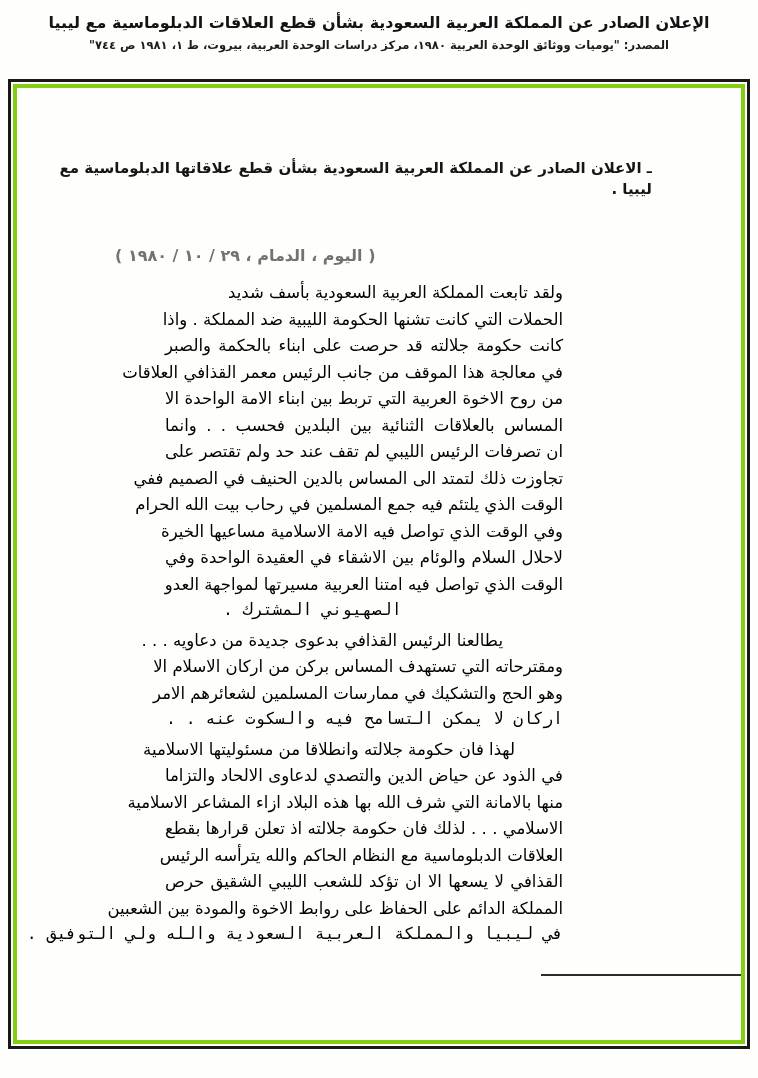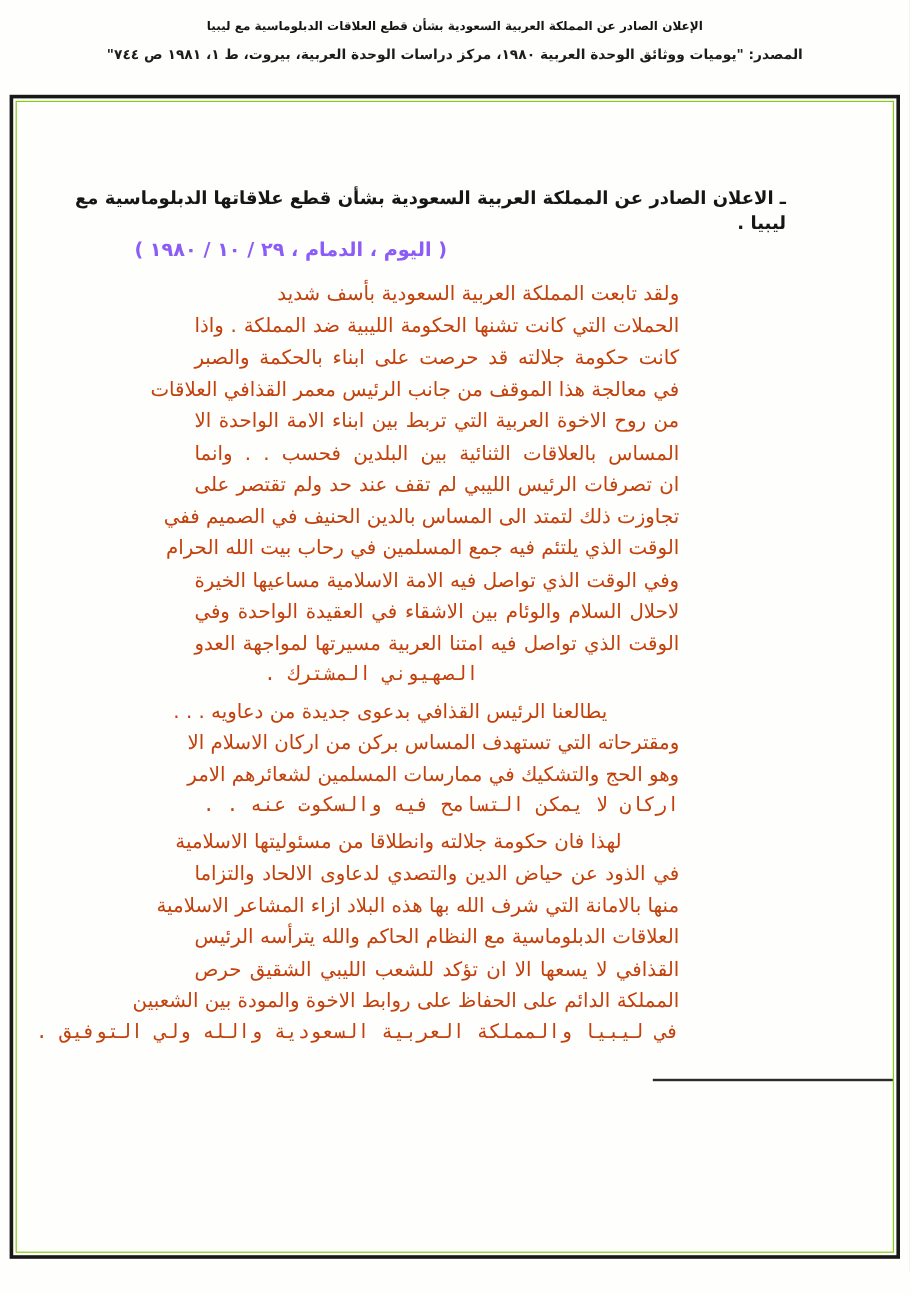--- a/index.html
+++ b/index.html
@@ -8,59 +8,60 @@
     width:758px;height:1078px;
     margin:0 auto;
     background:#fefefc;
     color:#1a1a1a;
     font-family:"DejaVu Sans",sans-serif;
     overflow:hidden;
   }
   
   .header{padding-top:13px;text-align:center;}
   .header-title{
-    font-size:10px;font-weight:bold;line-height:20px;color:#141414;
+    font-size:16px;font-weight:bold;line-height:20px;color:#141414;
   }
   .header-source{
     font-size:11.5px;font-weight:bold;line-height:17px;margin-top:4px;color:#1c1c1c;
   }
   
   .frame{
     margin:25px 8px 0 8px;
     border:3px solid #181818;
     padding:2px;
     height:960px;
   }
   .frame-inner{
-    border:1px solid #84cc16;
+    border:4px solid #84cc16;
     height:100%;
     box-sizing:border-box;
     position:relative;
   }
   
   .doc-title{
     margin:70px 89px 0 38px;
     text-align:right;
     font-weight:bold;
     font-size:15px;
     line-height:21px;
     color:#161616;
   }
   .dateline{
+    margin-top:45px;
     padding-left:98px;
     text-align:left;
     font-size:16px;
     font-weight:bold;
     line-height:22px;
-    color:#8b5cf6;
+    color:#737373;
   }
   .body{
     margin:13px 178px 0 148px;
     font-size:16.5px;
-    color:#c2410c;
+    color:#000000;
   }
   .para{margin:0 0 3px 0;}
   .bl{
     line-height:26.5px;height:26.5px;
     text-align:justify;text-align-last:justify;
     white-space:nowrap;
   }
   .fl-flush{text-align:right;text-align-last:right;}
   .fl-ind60{text-align:right;text-align-last:right;padding-right:60px;}
   .fl-ind48{text-align:left;text-align-last:right;padding-right:48px;}
@@ -111,20 +112,21 @@
           <div class="bl fl-ind60">يطالعنا الرئيس القذافي بدعوى جديدة من دعاويه . . .</div>
           <div class="bl">ومقترحاته التي تستهدف المساس بركن من اركان الاسلام الا</div>
           <div class="bl">وهو الحج والتشكيك في ممارسات المسلمين لشعائرهم الامر</div>
           <div class="bl ll">اركان لا يمكن التسامح فيه والسكوت عنه . .</div>
         </div>
 
         <div class="para">
           <div class="bl fl-ind48">لهذا فان حكومة جلالته وانطلاقا من مسئوليتها الاسلامية</div>
           <div class="bl">في الذود عن حياض الدين والتصدي لدعاوى الالحاد والتزاما</div>
           <div class="bl">منها بالامانة التي شرف الله بها هذه البلاد ازاء المشاعر الاسلامية</div>
+          <div class="bl">الاسلامي . . . لذلك فان حكومة جلالته اذ تعلن قرارها بقطع</div>
           <div class="bl">العلاقات الدبلوماسية مع النظام الحاكم والله يترأسه الرئيس</div>
           <div class="bl">القذافي لا يسعها الا ان تؤكد للشعب الليبي الشقيق حرص</div>
           <div class="bl">المملكة الدائم على الحفاظ على روابط الاخوة والمودة بين الشعبين</div>
           <div class="bl ll">في ليبيا والمملكة العربية السعودية والله ولي التوفيق .</div>
         </div>
 
       </div>
 
       <div class="divider"></div>
 

